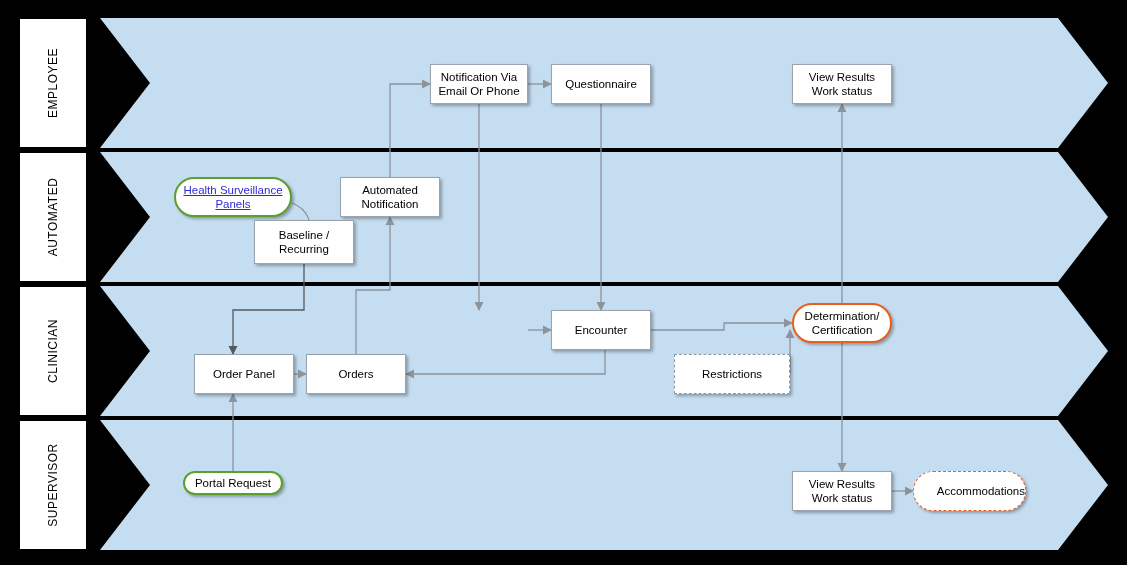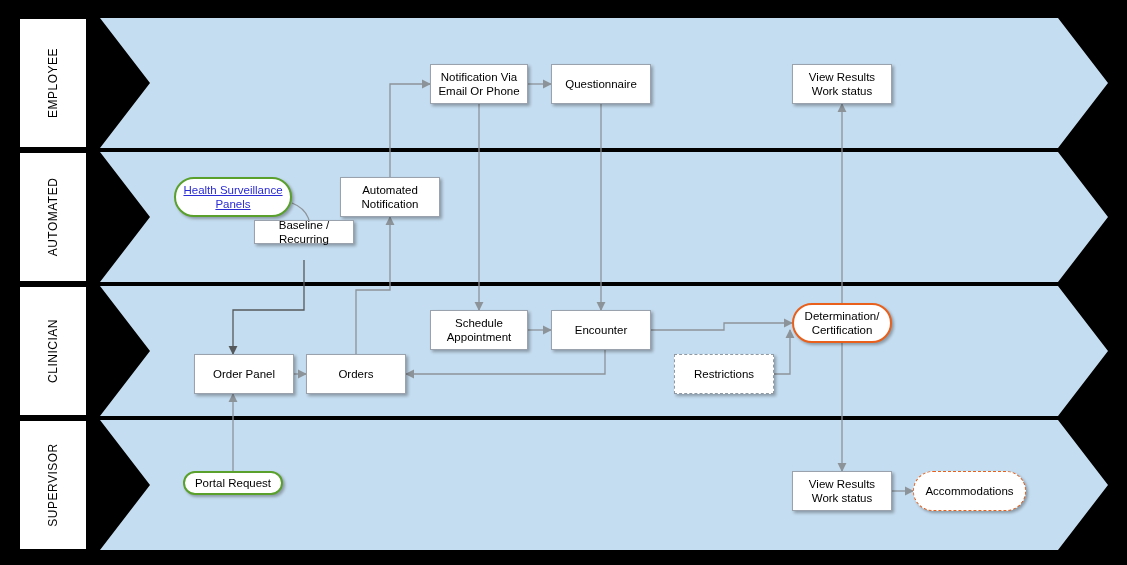--- a/index.html
+++ b/index.html
@@ -59,20 +59,21 @@
   }
   .pill-orange {
     border: 2px solid #e8601c;
     border-radius: 22px;
     box-shadow: 2px 2px 3px rgba(0,0,0,0.30);
   }
   .pill-dashed-orange {
     border: 1px dashed #e8601c;
     border-radius: 22px;
     box-shadow: 2px 2px 3px rgba(0,0,0,0.30);
+    justify-content: flex-end;
   }
   .link-text {
     color: #2b2bd4;
     text-decoration: underline;
   }
   #edges {
     position: absolute;
     left: 0;
     top: 0;
     width: 1127px;
@@ -171,40 +172,36 @@
   <div class="node pill-green" style="left:174px; top:177px; width:118px; height:40px;">
     <span class="link-text" style="white-space:pre-line;text-decoration:underline;">Health Surveillance
 Panels</span>
   </div>
 
   <div class="node rect" style="left:340px; top:177px; width:100px; height:40px;">
     <span style="white-space:pre-line;">Automated
 Notification</span>
   </div>
 
-  <div class="node rect" style="left:254px; top:220px; width:100px; height:24px;">
+  <div class="node rect" style="left:254px; top:220px; width:100px; height:44px;">
     <span style="white-space:pre-line;">Baseline /
 Recurring</span>
   </div>
 
-  <div class="node rect" style="left:430px; top:310px; width:98px; height:40px;">
-    <span style="white-space:pre-line;">Schedule
-Appointment</span>
-  </div>
 
   <div class="node rect" style="left:551px; top:310px; width:100px; height:40px;">
     <span style="white-space:pre-line;">Encounter</span>
   </div>
 
   <div class="node pill-orange" style="left:792px; top:303px; width:100px; height:40px;align-items:center;">
     <span style="white-space:pre-line;">Determination/
 Certification</span>
   </div>
 
-  <div class="node rect-dashed" style="left:674px; top:354px; width:100px; height:40px;">
+  <div class="node rect-dashed" style="left:674px; top:354px; width:116px; height:40px;">
     <span style="white-space:pre-line;">Restrictions</span>
   </div>
 
   <div class="node rect" style="left:183px; top:354px; width:100px; height:40px;margin-left:11px;">
     <span style="white-space:pre-line;">Order Panel</span>
   </div>
 
   <div class="node rect" style="left:306px; top:354px; width:100px; height:40px;">
     <span style="white-space:pre-line;">Orders</span>
   </div>

